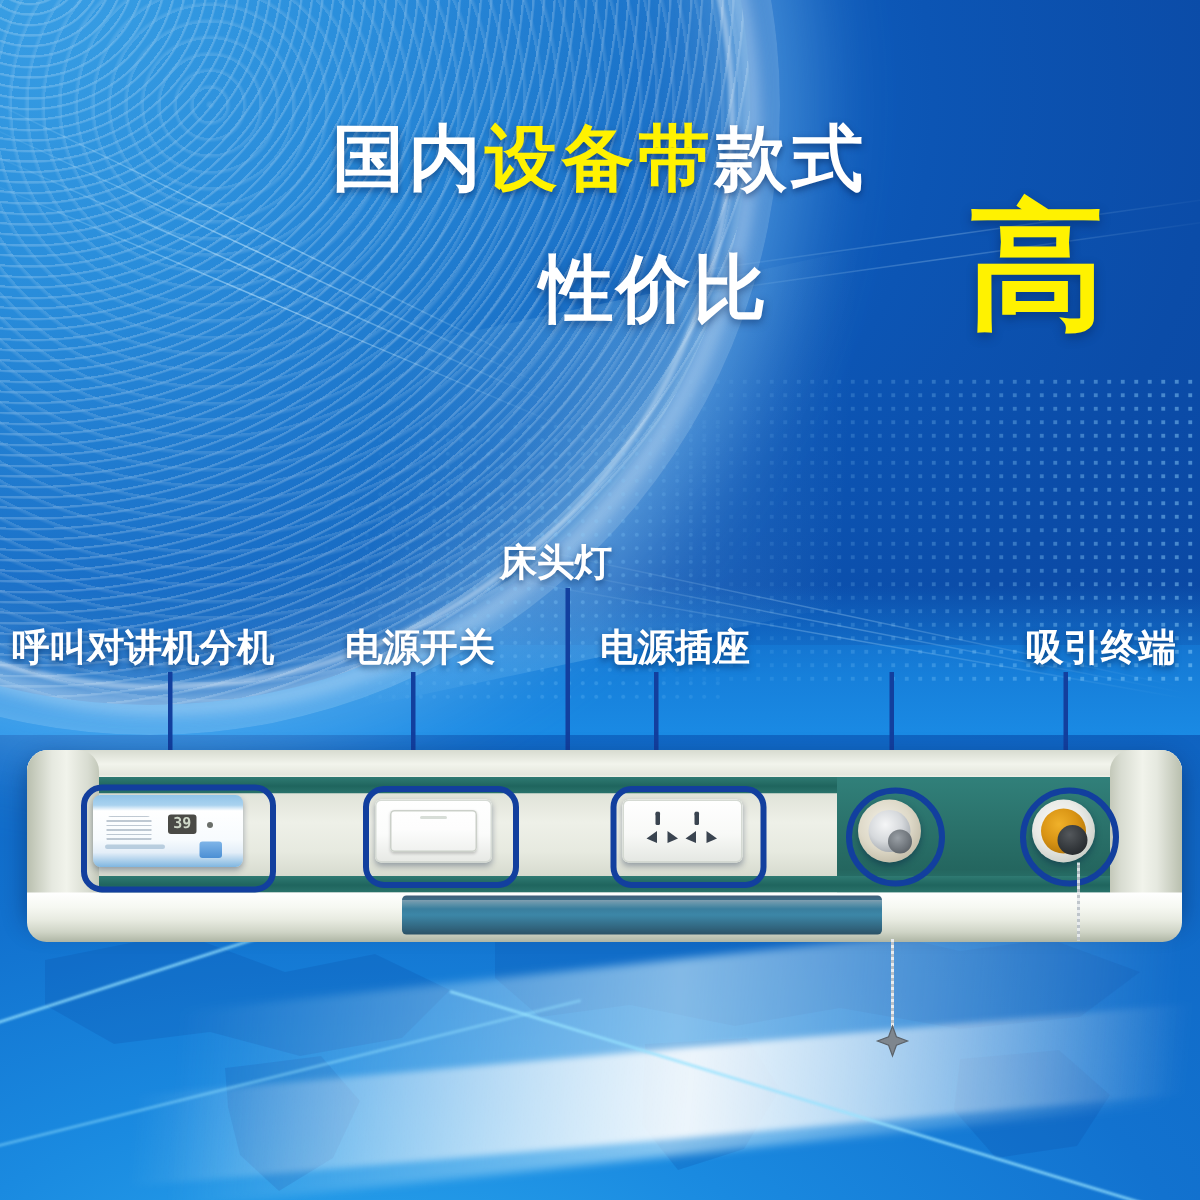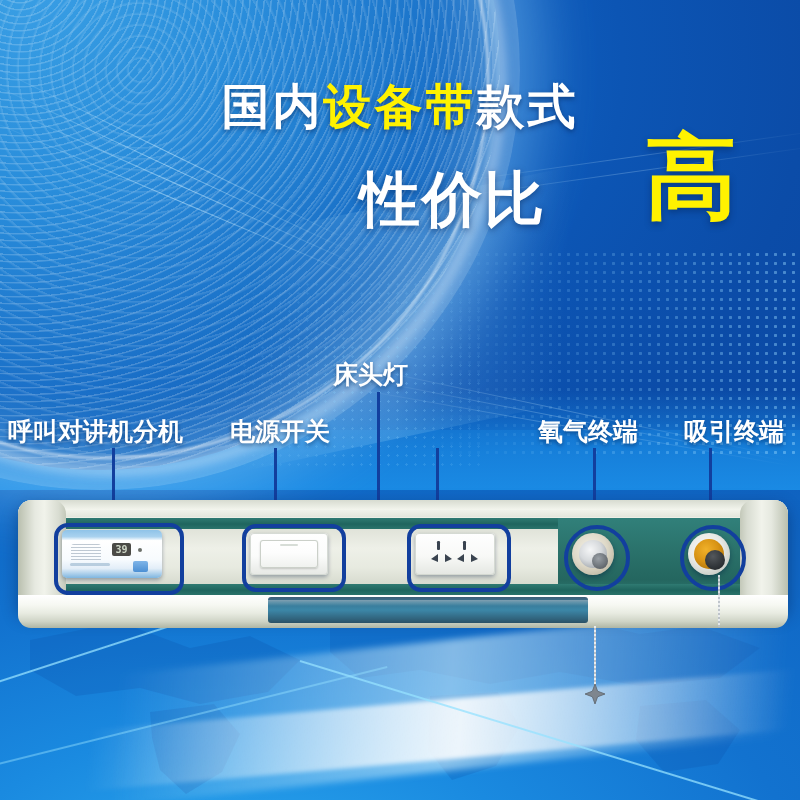--- a/index.html
+++ b/index.html
@@ -67,21 +67,21 @@
   .worldmap{position:absolute;left:0;top:600px;width:800px;height:200px;opacity:.22;}
   .worldmap svg{width:100%;height:100%;display:block;}
 
   
   .headline{position:absolute;left:0;top:82px;width:800px;text-align:center;}
   .hl-line1{font-size:48px;font-weight:bold;letter-spacing:3px;line-height:1;
     text-shadow:0 2px 5px rgba(0,30,80,.55);}
   .hl-white{color:#ffffff;}
   .hl-yellow{color:#fff200;}
   .hl-line2{position:absolute;left:0;top:78px;width:800px;}
-  .hl-sub{position:absolute;left:360px;top:0;font-size:60px;font-weight:bold;color:#ffffff;letter-spacing:2px;
+  .hl-sub{position:absolute;left:360px;top:0;font-size:49px;font-weight:bold;color:#ffffff;letter-spacing:2px;
     text-shadow:0 2px 6px rgba(0,30,80,.5);}
   .hl-big{position:absolute;left:645px;top:-28px;font-size:92px;font-weight:bold;color:#fff200;line-height:1;
     text-shadow:0 3px 7px rgba(0,30,80,.45);}
 
   
   .label{position:absolute;color:#ffffff;font-weight:bold;font-size:25px;white-space:nowrap;letter-spacing:0px;
     text-shadow:0 2px 4px rgba(0,40,90,.6);}
   .leader{position:absolute;width:3px;background:#123f9e;}
 
   
@@ -224,21 +224,21 @@
     </div>
     <div class="hl-line2">
       <span class="hl-sub">性价比</span>
       <span class="hl-big">高</span>
     </div>
   </div>
 
   <div class="label" style="left:8px;top:415px;">呼叫对讲机分机</div>
   <div class="label" style="left:230px;top:415px;">电源开关</div>
   <div class="label" style="left:333px;top:358px;">床头灯</div>
-  <div class="label" style="left:538px;top:415px;">氧气终端</div>
+  <div class="label" style="left:400px;top:415px;">电源插座</div>
   <div class="label" style="left:684px;top:415px;">吸引终端</div>
 
   <div class="leader" style="left:112px;top:448px;height:82px;"></div>
   <div class="leader" style="left:274px;top:448px;height:86px;"></div>
   <div class="leader" style="left:377px;top:392px;height:212px;"></div>
   <div class="leader" style="left:436px;top:448px;height:86px;"></div>
   <div class="leader" style="left:593px;top:448px;height:82px;"></div>
   <div class="leader" style="left:709px;top:448px;height:86px;"></div>
 
   <div id="panel">

